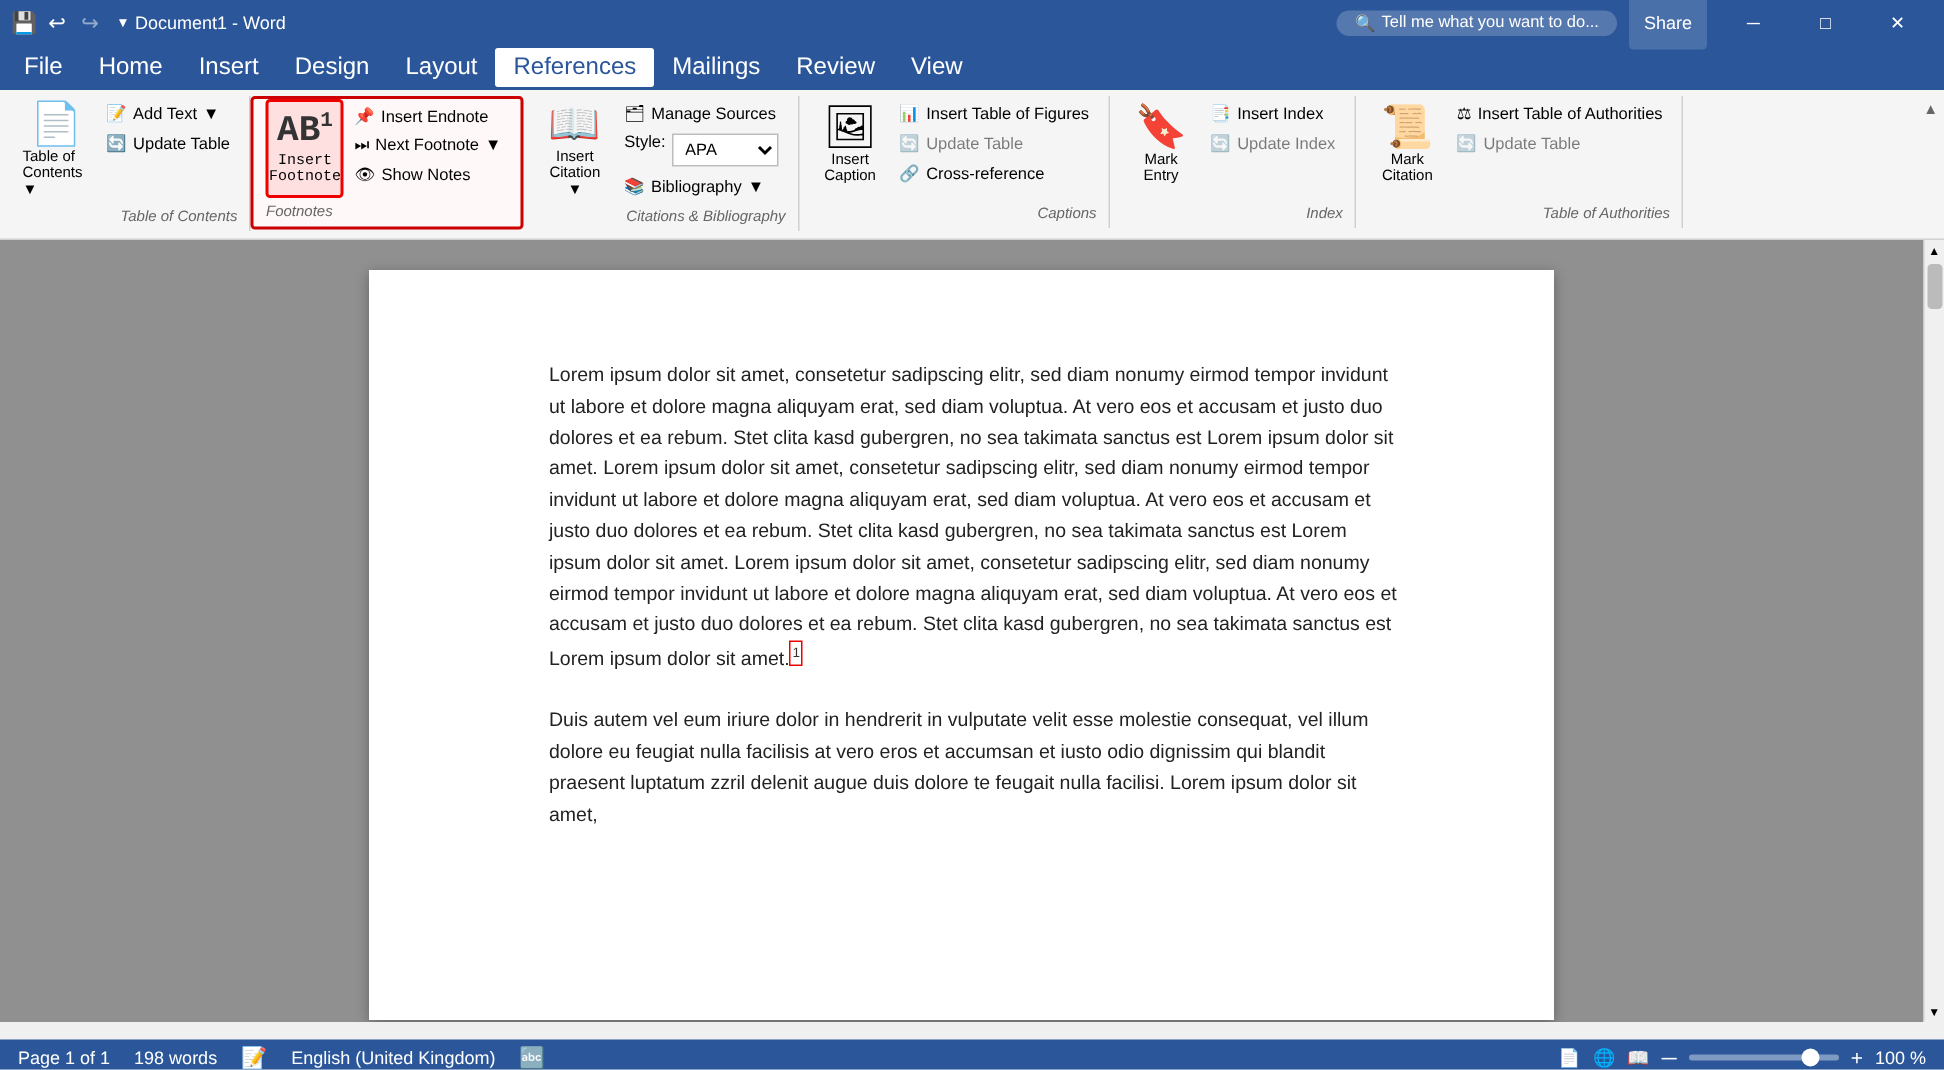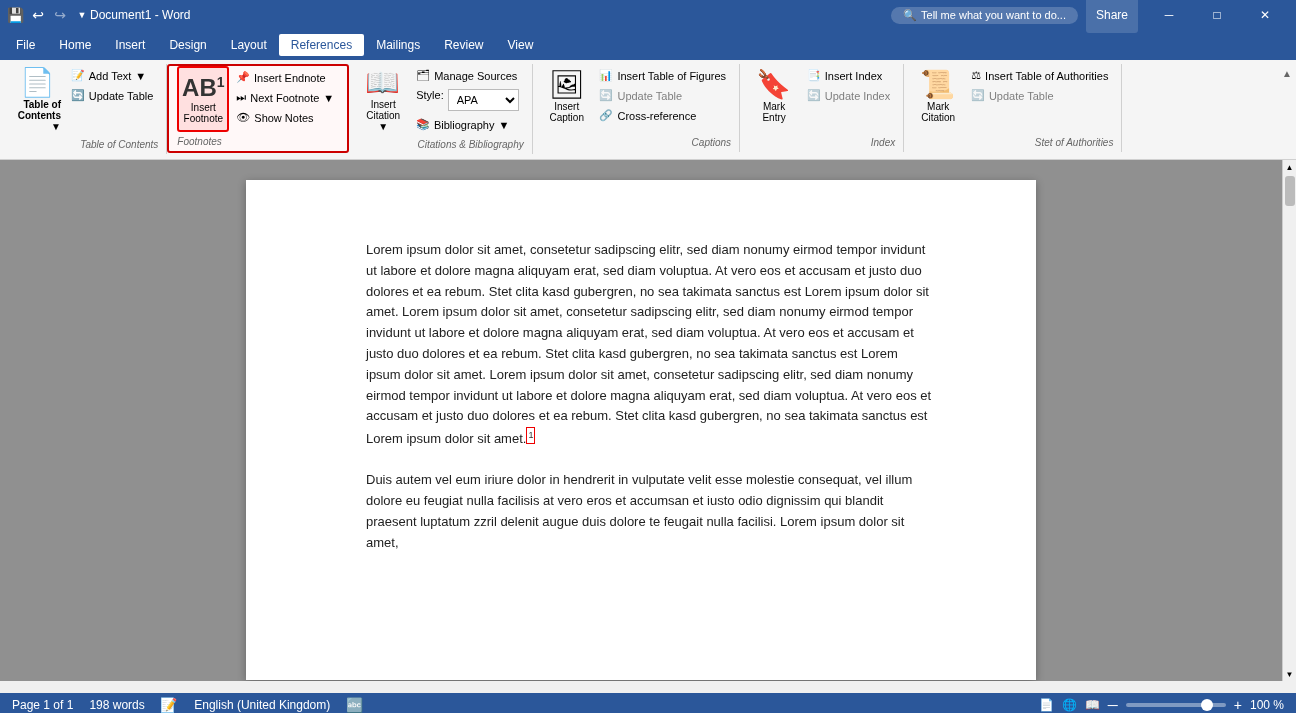--- a/index.html
+++ b/index.html
@@ -25,21 +25,21 @@
       background: #2b579a;
       height: 30px;
       display: flex;
       align-items: center;
       padding: 0 4px;
       color: white;
     }
     .menu-item {
       padding: 4px 12px;
       cursor: pointer;
-      font-size: 12px;
+      font-size: 16px;
       border-radius: 2px;
     }
     .menu-item.active { background: white; color: #2b579a; }
 
     
     .ribbon {
       background: #f5f5f5;
       border-bottom: 1px solid #d0d0d0;
       padding: 4px 4px 0 4px;
       display: flex;
@@ -81,20 +81,21 @@
       cursor: pointer;
       border-radius: 3px;
       font-size: 10px;
       text-align: center;
       min-height: 66px;
       border: 1px solid transparent;
     }
     .ribbon-btn-large.highlighted {
       border: 2px solid #c2410c;
       background: #fff0f0;
+      font-family: Liberation Mono, monospace;
     }
     .ribbon-btn-large .icon { font-size: 28px; margin-bottom: 2px; line-height: 1; }
     .ribbon-btn-small {
       display: flex;
       align-items: center;
       gap: 4px;
       padding: 2px 4px;
       cursor: pointer;
       border-radius: 2px;
       font-size: 11px;
@@ -242,21 +243,21 @@
   <div class="menu-item">Review</div>
   <div class="menu-item">View</div>
 </div>
 
 <div class="ribbon">
 
   <div class="ribbon-group">
     <div class="ribbon-group-content">
       <div class="ribbon-btn-large">
         <div class="icon">📄</div>
-        <div style="font-size:10px;text-align:right;font-weight:bold;">Table of<br>Contents ▼</div>
+        <div style="font-size:10px;text-align:left;">Table of<br>Contents ▼</div>
       </div>
       <div class="ribbon-col">
         <div class="ribbon-btn-small">
           <span>📝</span>
           <span>Add Text</span>
           <span>▼</span>
         </div>
         <div class="ribbon-btn-small">
           <span>🔄</span>
           <span>Update Table</span>
@@ -374,21 +375,21 @@
         <div class="ribbon-btn-small">
           <span>⚖</span>
           <span>Insert Table of Authorities</span>
         </div>
         <div class="ribbon-btn-small ribbon-btn-disabled">
           <span>🔄</span>
           <span>Update Table</span>
         </div>
       </div>
     </div>
-    <div class="ribbon-group-label">Stet of Authorities</div>
+    <div class="ribbon-group-label">Table of Authorities</div>
   </div>
 
   <div style="margin-left:auto;display:flex;flex-direction:column;justify-content:flex-start;padding-top:4px;">
     <div style="font-size:10px;cursor:pointer;color:#666;">▲</div>
   </div>
 </div>
 
 <div class="main-content" style="display:flex;height:calc(713px - 30px - 30px - 108px - 24px);">
   <div class="doc-area" style="flex:1;overflow-y:auto;background:#909090;display:flex;justify-content:center;padding:20px 0;align-items:flex-start;">
     <div class="page">

